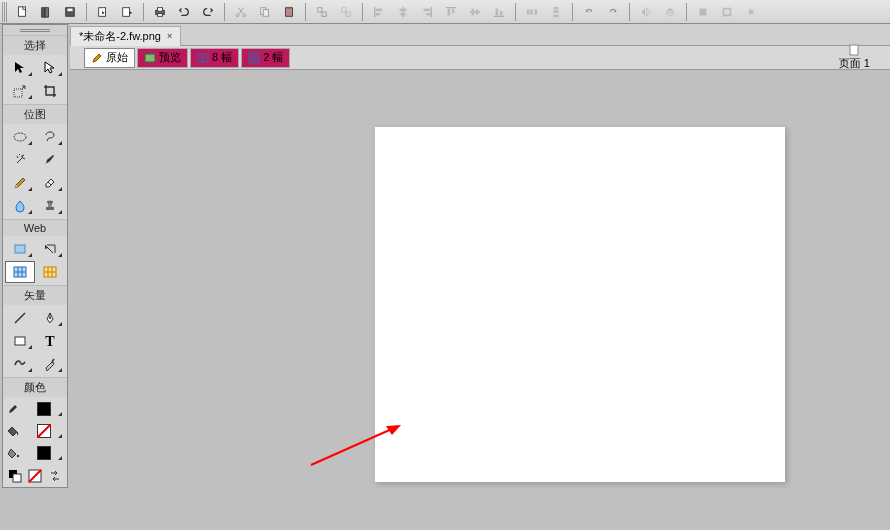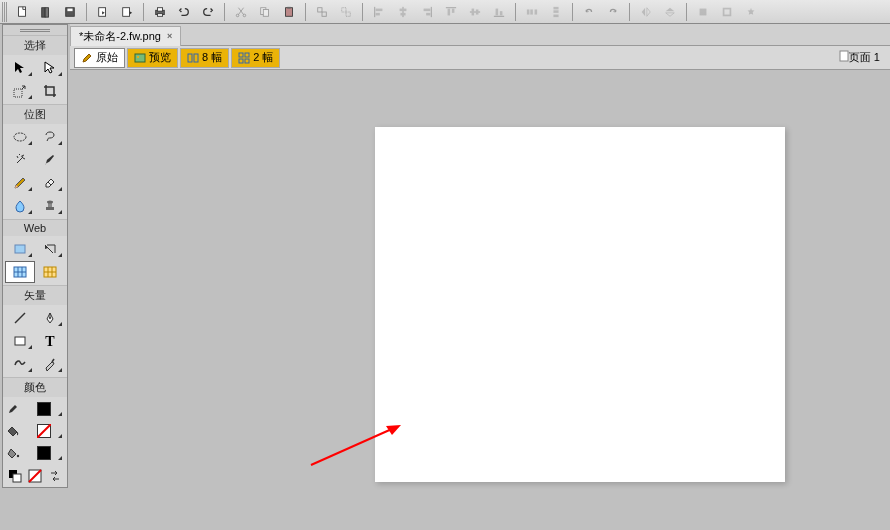--- a/index.html
+++ b/index.html
@@ -74,47 +74,49 @@
       font-weight: bold;
     }
     
     
     .view-bar {
       height: 24px;
       background: #d8d8d8;
       border-bottom: 1px solid #999;
       display: flex;
       align-items: center;
-      padding: 0 4px;
+      padding: 0 14px;
       margin-left: 70px;
       justify-content: space-between;
     }
     .view-tabs {
       display: flex;
       gap: 2px;
     }
     .view-tab {
       display: flex;
       align-items: center;
       gap: 3px;
       padding: 2px 6px;
       border: 1px solid #aaa;
-      background: #eab308;
+      background: #be185d;
       cursor: pointer;
       font-size: 11px;
       height: 20px;
     }
     .view-tab.active {
       background: #fff;
       border-color: #888;
     }
     .page-info {
       display: flex;
+      align-items: center;
       padding: 2px 6px;
       font-size: 11px;
+      flex-direction: column;
     }
     
     
     .tool-panel {
       position: absolute;
       left: 2px;
       top: 24px;
       width: 66px;
       background: #d8d8d8;
       border: 1px solid #888;

